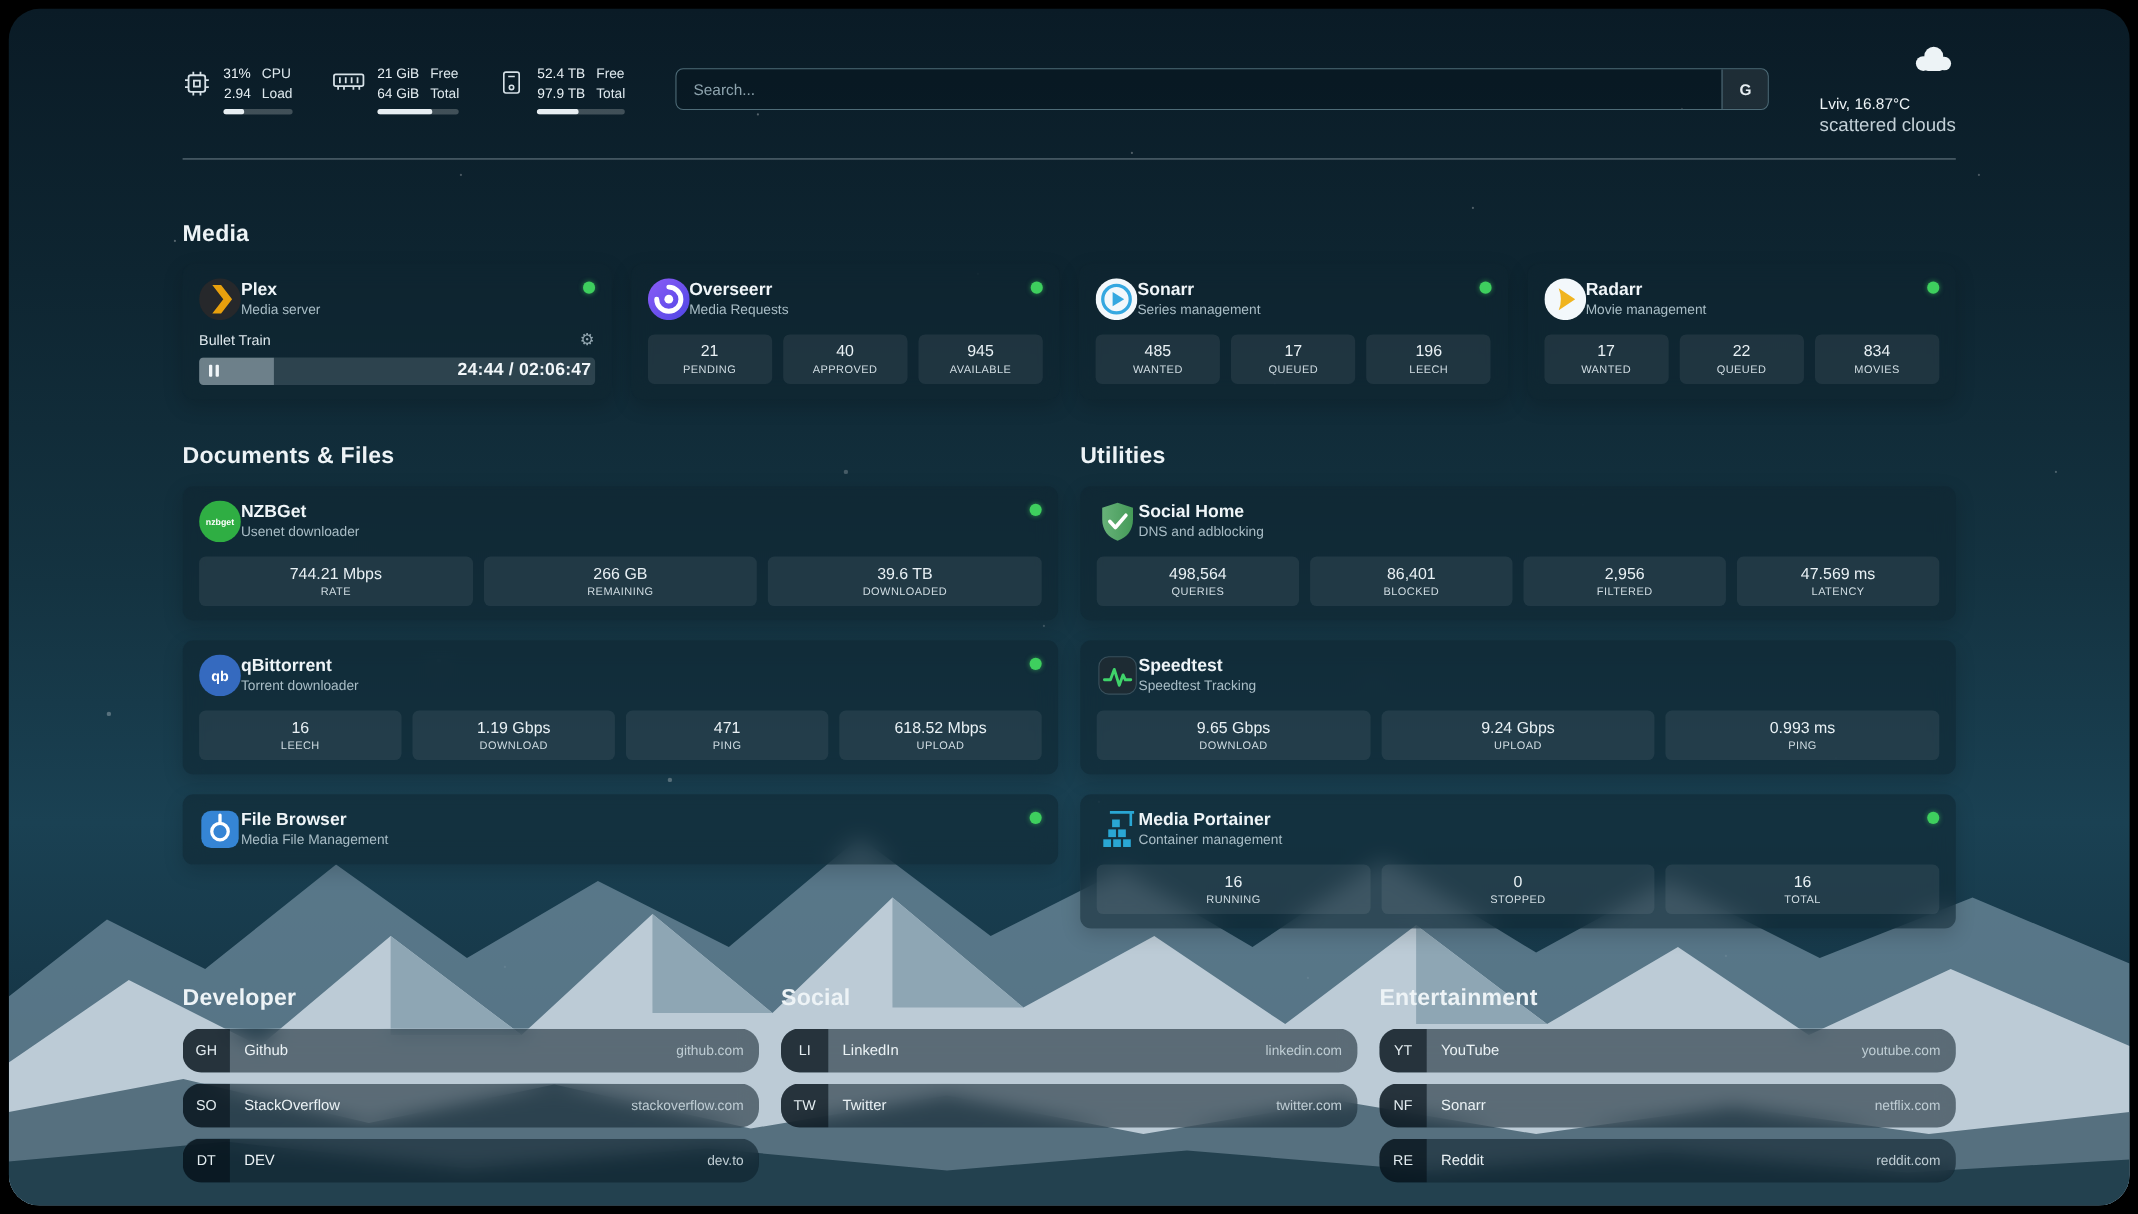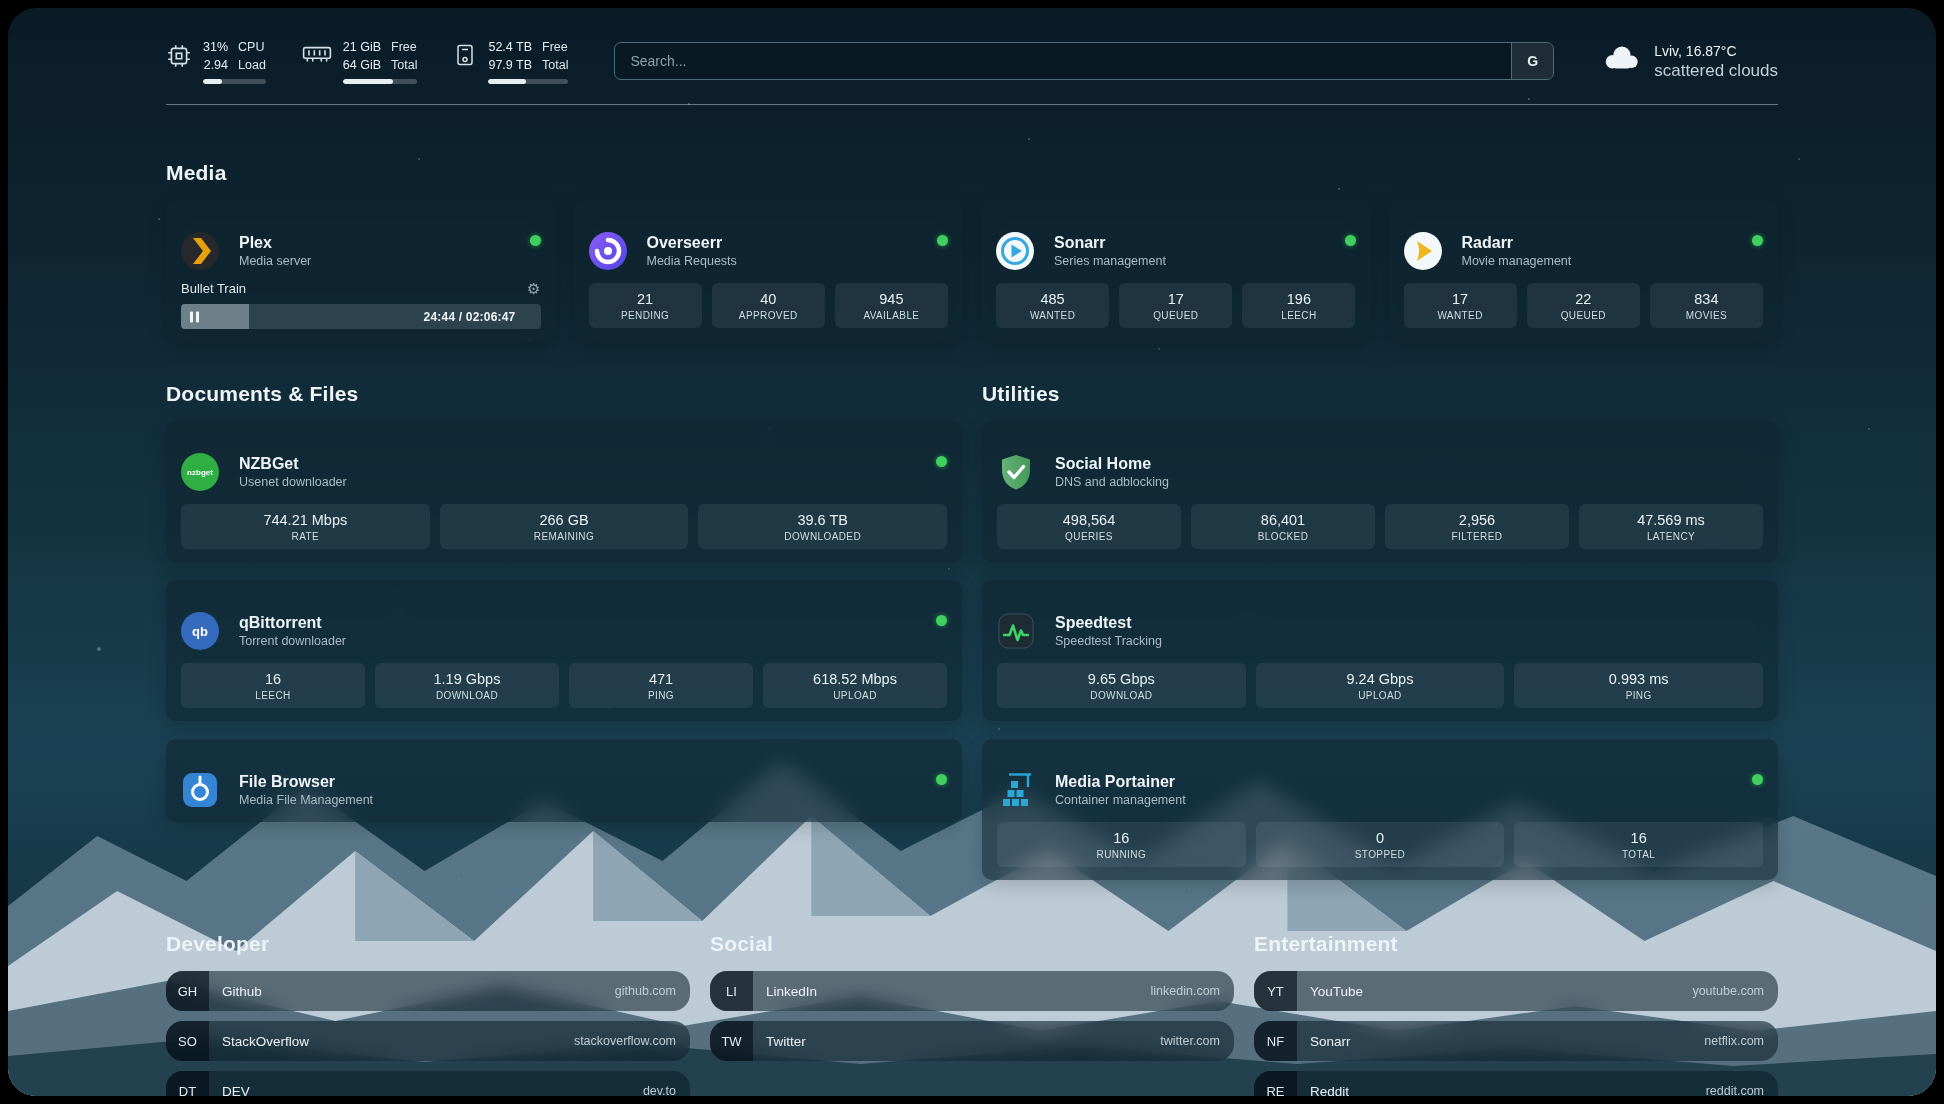--- a/index.html
+++ b/index.html
@@ -44,60 +44,60 @@
   .wv { text-align: right; }
   .wl { color: #dce7ec; }
   .meter { grid-column: 1/-1; height: 5px; background: rgba(255,255,255,.22); border-radius: 3px; margin-top: 5px; overflow: hidden; }
   .meter i { display: block; height: 100%; background: #e7eef2; border-radius: 3px; }
 
   .search { flex: 1; display: flex; height: 38px; margin: 0 46px; border: 1px solid #4e6b77; border-radius: 7px; background: rgba(7,22,31,.55); overflow: hidden; }
   .search input { flex: 1; background: transparent; border: none; outline: none; padding: 0 15px; font-size: 14px; color: #e7eef2; font-family: inherit; }
   .search input::placeholder { color: #8da3ad; }
   .provider { width: 42px; display: flex; align-items: center; justify-content: center; border-left: 1px solid #4e6b77; background: rgba(255,255,255,.09); color: #e7eef2; font-size: 14px; font-weight: 700; cursor: pointer; }
 
-  .weather { display: flex; align-items: flex-start; gap: 12px; }
+  .weather { display: flex; align-items: flex-end; gap: 12px; flex-direction: column; }
   .w-loc { font-size: 14px; color: #edf3f6; line-height: 1.35; }
   .w-cond { font-size: 17px; color: #c3d0d7; }
 
   .divider { height: 1px; background: rgba(216,228,234,.45); margin-top: 20px; }
 
   
   .sec-title { font-size: 21px; font-weight: 600; color: #edf3f6; margin-bottom: 15px; letter-spacing: .2px; }
   .section-media { margin-top: 56px; }
   .section-cols { margin-top: 40px; }
   .section-bookmarks { margin-top: 52px; }
 
   .row-media { display: grid; grid-template-columns: repeat(4, 1fr); gap: 18px; align-items: stretch; }
   .two-col { display: grid; grid-template-columns: 1fr 1fr; gap: 20px; align-items: start; }
   .stack { display: flex; flex-direction: column; gap: 18px; }
   .row-bookmarks { display: grid; grid-template-columns: 1fr 1fr 1fr; gap: 20px; align-items: start; }
 
   
   .card { background: rgba(15,36,48,.55); border-radius: 10px; padding: 13px 15px; backdrop-filter: blur(10px); -webkit-backdrop-filter: blur(10px); box-shadow: 0 6px 18px rgba(0,0,0,.16); cursor: pointer; }
-  .card-head { display: flex; align-items: center; gap: 20px; margin-top: 19px; }
+  .card-head { display: flex; align-items: center; gap: 0; }
   .svc-icon { width: 38px; height: 38px; flex: 0 0 auto; display: flex; }
   .svc-name { font-size: 16px; font-weight: 600; color: #eff5f8; line-height: 1.3; }
   .svc-desc { font-size: 12.5px; color: #a9bdc6; line-height: 1.25; }
   .dot { margin-left: auto; align-self: flex-start; width: 11px; height: 11px; border-radius: 50%; background: #3ecf5e; margin-top: 3px; box-shadow: 0 0 5px rgba(62,207,94,.6); }
 
   .stats { display: grid; gap: 10px; margin-top: 13px; }
   .cols3 { grid-template-columns: repeat(3, 1fr); }
   .cols4 { grid-template-columns: repeat(4, 1fr); }
   .stat { background: rgba(255,255,255,.07); border-radius: 6px; padding: 8px 4px 7px; text-align: center; }
   .stat-v { font-size: 14.5px; color: #e9f1f5; }
   .stat-l { font-size: 10px; font-weight: 400; color: #d2dee4; margin-top: 3px; letter-spacing: .4px; }
 
   
   .np-row { display: flex; align-items: center; margin-top: 11px; font-size: 13px; color: #dfe9ee; }
   .gear { margin-left: auto; color: #94a8b2; font-size: 15px; cursor: pointer; line-height: 1; }
   .np-bar { position: relative; height: 25px; border-radius: 4px; background: rgba(125,145,156,.28); margin-top: 8px; overflow: hidden; }
   .np-fill { position: absolute; left: 0; top: 0; bottom: 0; background: rgba(216,229,236,.38); }
   .np-pause { position: absolute; left: 9px; top: 50%; transform: translateY(-50%); display: flex; gap: 3px; cursor: pointer; }
   .np-pause i { display: block; width: 3px; height: 11px; background: #f0f5f8; border-radius: 1px; }
-  .np-time { position: absolute; right: 25px; top: 50%; transform: translateY(-50%); font-size: 12px; font-weight: 700; color: #f1f6f9; letter-spacing: .2px; }
+  .np-time { position: absolute; right: 3px; top: 50%; transform: translateY(-50%); font-size: 16px; font-weight: 700; color: #f1f6f9; letter-spacing: .2px; }
 
   
   .bm-list { display: flex; flex-direction: column; gap: 10px; }
   .bm { display: flex; align-items: center; height: 40px; background: rgba(11,29,40,.55); border-radius: 17px; overflow: hidden; backdrop-filter: blur(8px); -webkit-backdrop-filter: blur(8px); cursor: pointer; }
   .bm-abbr { width: 43px; height: 100%; display: flex; align-items: center; justify-content: center; background: rgba(4,14,21,.6); font-size: 13px; color: #e3ecf0; flex: 0 0 auto; }
   .bm-name { margin-left: 13px; font-size: 13.5px; color: #ebf2f5; }
   .bm-url { margin-left: auto; margin-right: 14px; font-size: 12.5px; color: #bfcdd4; }
 </style>
 </head>
 <body>

